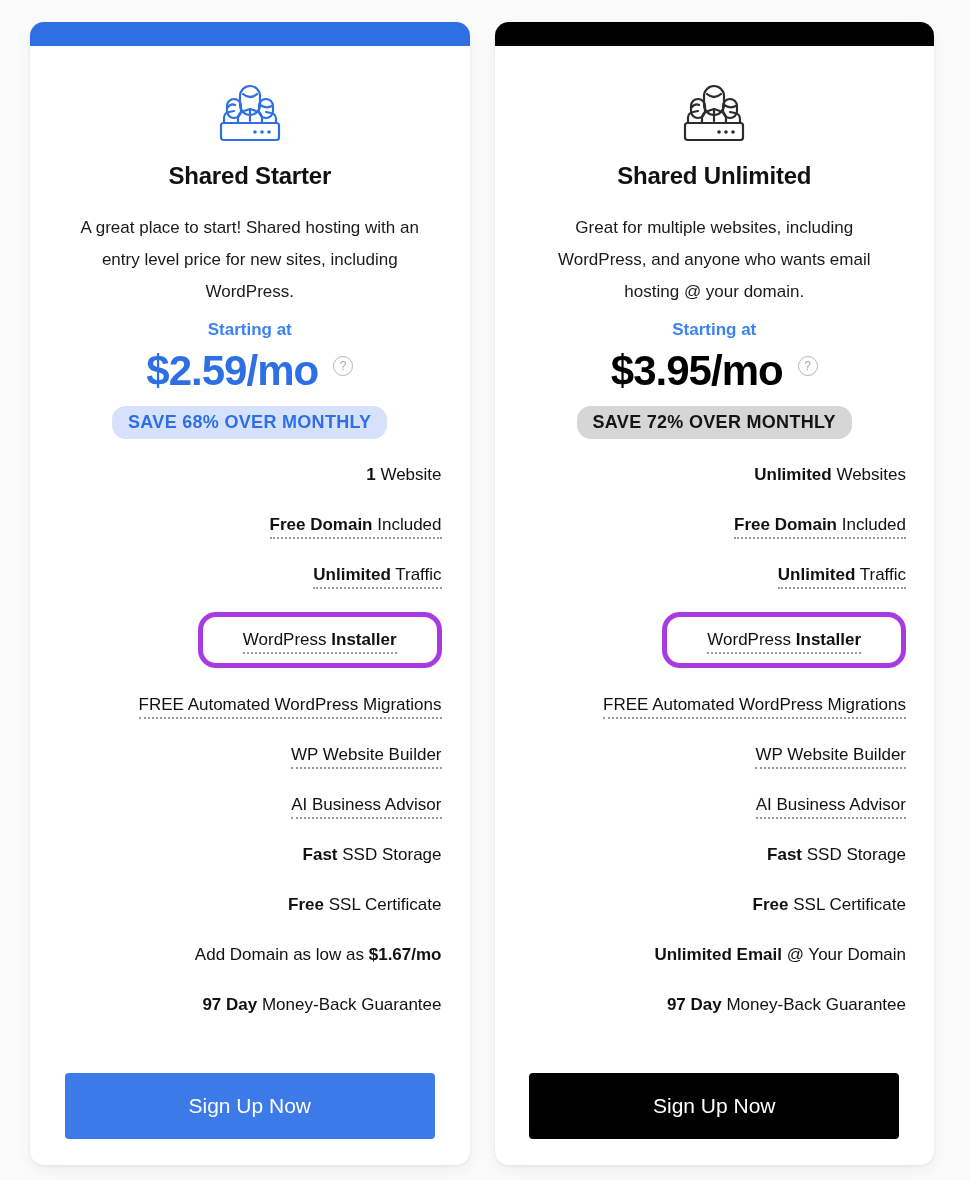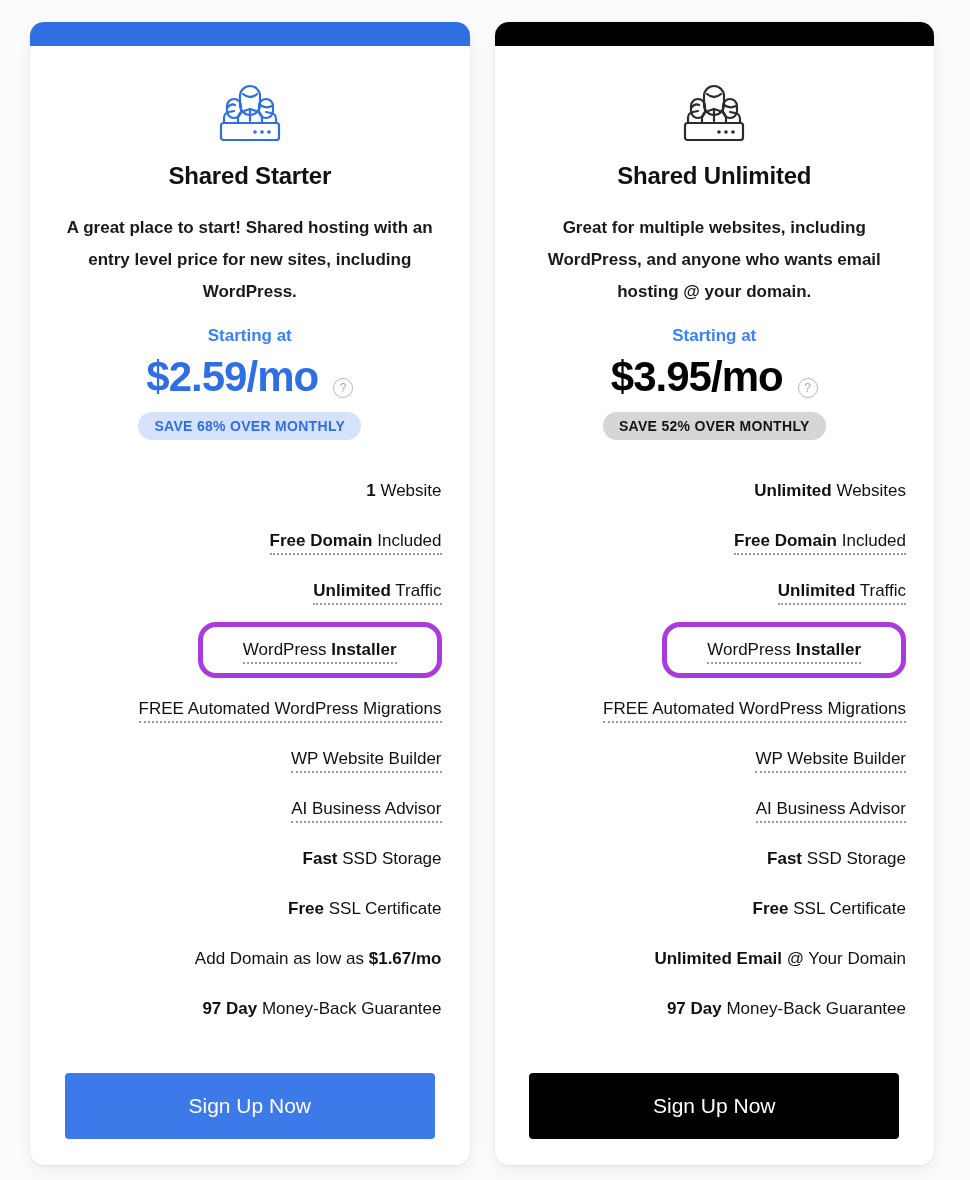--- a/index.html
+++ b/index.html
@@ -55,34 +55,33 @@
     margin-bottom: 22px;
     text-align: center;
   }
 
   .plan-desc {
     font-size: 17px;
     line-height: 32px;
     color: #1a1a1a;
     text-align: center;
     max-width: 370px;
-    margin-bottom: 18px;
-    font-weight: bold;
+    margin-bottom: 12px;
   }
 
   .starting-at {
     font-size: 17px;
     font-weight: bold;
     color: #3b82f6;
     margin-bottom: 10px;
   }
 
   .price-row {
     display: flex;
-    align-items: flex-end;
+    align-items: flex-start;
     justify-content: center;
     gap: 15px;
     margin-bottom: 14px;
   }
 
   .price-amount {
     font-size: 42px;
     font-weight: bold;
     letter-spacing: -1px;
     line-height: 1;
@@ -97,26 +96,26 @@
     color: #a8a8ae;
     font-size: 12px;
     display: flex;
     align-items: center;
     justify-content: center;
     cursor: pointer;
     margin-top: 6px;
   }
 
   .save-badge {
-    font-size: 14px;
+    font-size: 18px;
     font-weight: bold;
     letter-spacing: 0.3px;
     padding: 6px 16px;
     border-radius: 14px;
-    margin-bottom: 26px;
+    margin-bottom: 11px;
   }
   .save-badge.blue  { background: #d6e2fb; color: #2f6fe4; }
   .save-badge.black { background: #d6d6d6; color: #141414; }
 
   .features { width: 100%; display: flex; flex-direction: column; align-items: flex-end; }
 
   .feature-row {
     font-size: 17px;
     color: #111111;
     text-align: center;
@@ -126,21 +125,21 @@
   .feature-row .b { font-weight: bold; }
   .feature-row.dotted .dotted-text {
     border-bottom: 2px dotted #9b9b9b;
     padding-bottom: 3px;
   }
 
   .feature-row.highlight {
     border: 5px solid #a93ae0;
     border-radius: 18px;
     padding: 12px 40px;
-    margin: 6px 0;
+    margin: 12px 0;
   }
 
   .signup-btn {
     width: 100%;
     max-width: 370px;
     height: 66px;
     border: none;
     border-radius: 4px;
     color: #ffffff;
     font-size: 21px;
@@ -217,21 +216,21 @@
     <circle cx="49" cy="52" r="1.8" fill="#2b2b2b" stroke="none"></circle>
     <circle cx="56" cy="52" r="1.8" fill="#2b2b2b" stroke="none"></circle>
   </svg></div>
       <div class="plan-name">Shared Unlimited</div>
       <div class="plan-desc">Great for multiple websites, including WordPress, and anyone who wants email hosting @ your domain.</div>
       <div class="starting-at">Starting at</div>
       <div class="price-row">
         <span class="price-amount black">$3.95/mo</span>
         <span class="help-icon">?</span>
       </div>
-      <div class="save-badge black">SAVE 52% OVER MONTHLY</div>
+      <div class="save-badge black">SAVE 72% OVER MONTHLY</div>
       <div class="features">
           <div class="feature-row"><span class="b">Unlimited</span><span> Websites</span></div>
           <div class="feature-row dotted"><span class="dotted-text"><span class="b">Free Domain</span><span> Included</span></span></div>
           <div class="feature-row dotted"><span class="dotted-text"><span class="b">Unlimited</span><span> Traffic</span></span></div>
           <div class="feature-row dotted highlight"><span class="dotted-text"><span>WordPress </span><span class="b">Installer</span></span></div>
           <div class="feature-row dotted"><span class="dotted-text"><span>FREE Automated WordPress Migrations</span></span></div>
           <div class="feature-row dotted"><span class="dotted-text"><span>WP Website Builder</span></span></div>
           <div class="feature-row dotted"><span class="dotted-text"><span>AI Business Advisor</span></span></div>
           <div class="feature-row"><span class="b">Fast</span><span> SSD Storage</span></div>
           <div class="feature-row"><span class="b">Free</span><span> SSL Certificate</span></div>

